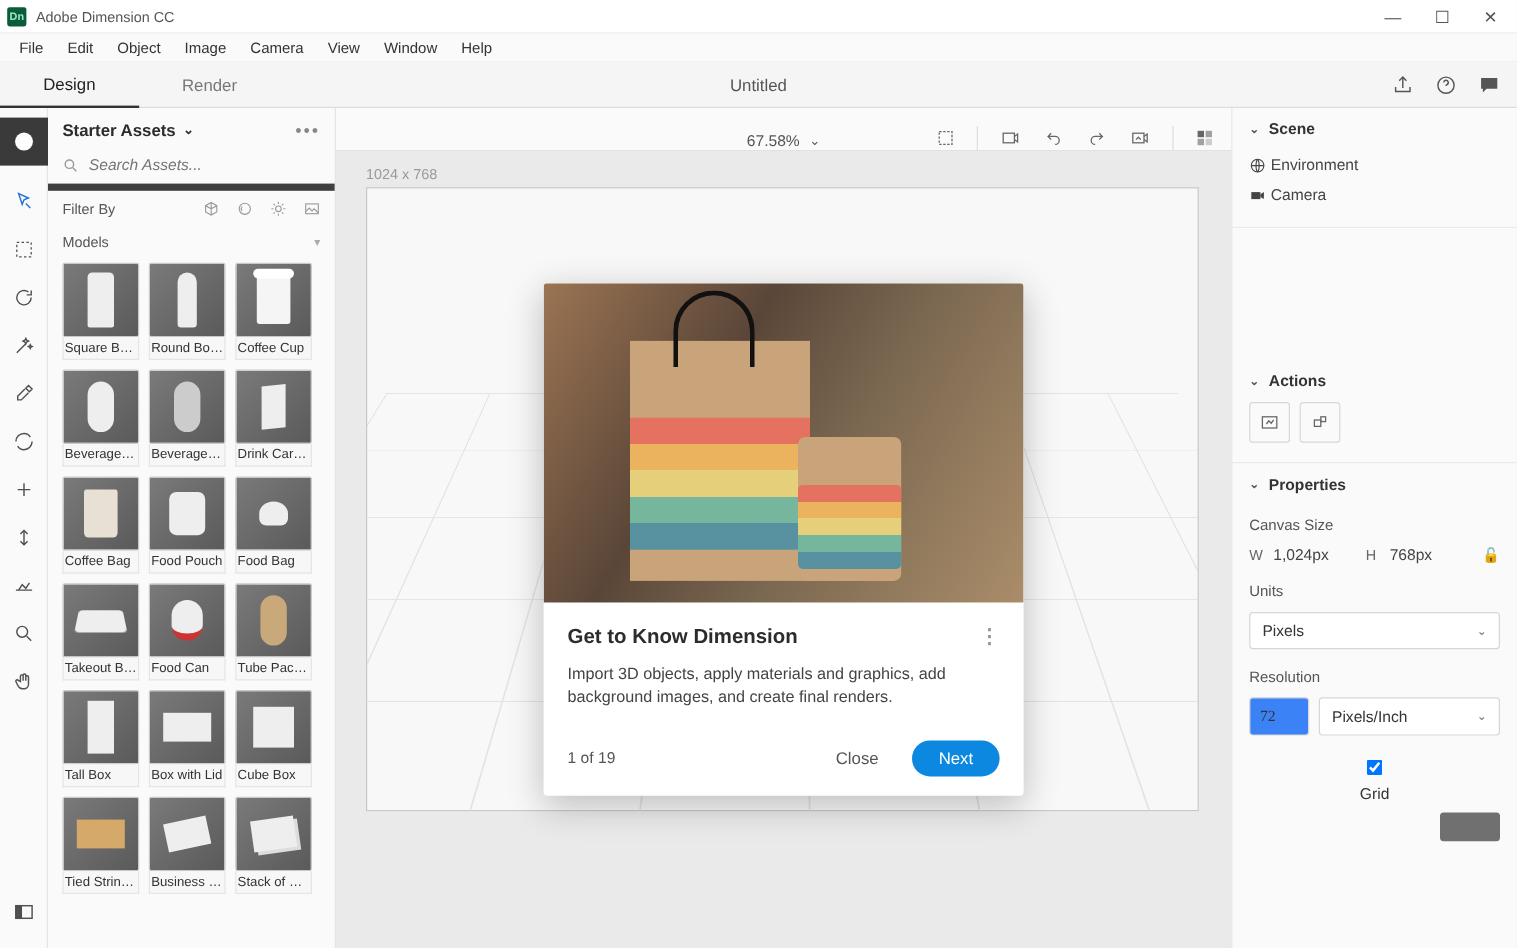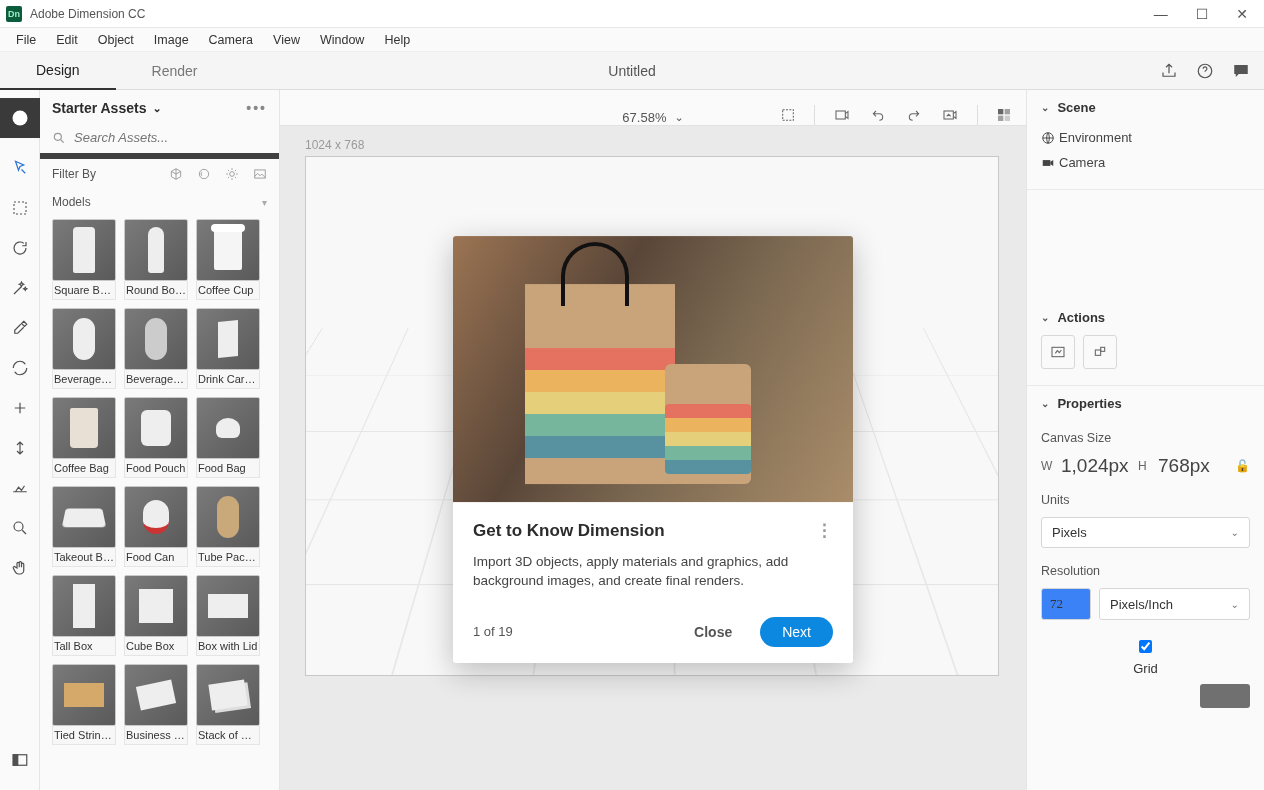--- a/index.html
+++ b/index.html
@@ -74,37 +74,37 @@
 .bag-stripes { position:absolute; bottom:26px; left:0; right:0; height:110px; background:
   linear-gradient(#e86c5e 0 20%, #f0b55b 20% 40%, #e8d47a 40% 60%, #6cb8a1 60% 80%, #4b8fa3 80% 100%); opacity:.9; }
 .pouch { width:86px; height:120px; background:#c9a47a; border-radius:6px; position:relative; margin-bottom:18px; margin-left:-10px;}
 .pouch .bag-stripes { bottom:10px; height:70px; border-radius:4px; }
 .onboard-body { padding: 18px 20px 16px 20px; }
 .onboard-title { font-size: 17px; font-weight: 600; color: #2c2c2c; display: flex; align-items: center; }
 .onboard-title .kebab { margin-left: auto; color: #999; cursor: pointer; }
 .onboard-text { font-size: 13.5px; color: #444; margin-top: 12px; line-height: 1.4; }
 .onboard-footer { display: flex; align-items: center; margin-top: 26px; }
 .page-ind { font-size: 13px; color: #555; }
-.onboard-footer .btn-close { margin-left: auto; padding: 7px 18px; background: transparent; border: none; font-size: 14px; color: #555; cursor: pointer; font-weight: bold; }
+.onboard-footer .btn-close { margin-left: auto; padding: 7px 18px; background: transparent; border: none; font-size: 14px; color: #555; cursor: pointer; }
 .onboard-footer .btn-next { padding: 7px 22px; background: #0d88e0; border: none; border-radius: 20px; color: #fff; font-size: 14px; cursor: pointer; margin-left: 10px; }
 
 
 .rightpanel { width: 238px; background: #fafafa; border-left: 1px solid #e5e5e5; display: flex; flex-direction: column; font-size: 13px; color: #333; }
 .rpanel-section { border-bottom: 1px solid #eaeaea; }
 .rpanel-head { padding: 10px 14px; font-weight: 600; display: flex; align-items: center; gap: 8px; }
 .rpanel-head .chev { font-size: 10px; color: #555; }
 .scene-items { padding: 0 14px 14px 14px; }
 .scene-item { display: flex; align-items: center; gap: 4px; padding: 5px 0; color: #444; cursor: pointer; }
 .actions-btns { display: flex; gap: 8px; padding: 0 14px 16px 14px; }
 .a-btn { width: 34px; height: 34px; border: 1px solid #d8d8d8; border-radius: 3px; display: flex; align-items: center; justify-content: center; cursor: pointer; color: #666; }
 .props-body { padding: 10px 14px; display: flex; flex-direction: column; gap: 10px; }
 .prop-label { font-size: 12.5px; color: #555; }
 .wh-row { display: flex; align-items: center; gap: 6px; }
 .wh-row .lbl { font-size: 12px; color: #666; width: 14px; }
-.wh-row .val { flex: 1; color: #444; font-size: 19px; }
+.wh-row .val { flex: 1; color: #444; font-size: 13px; }
 .lock { color: #bbb; font-size: 12px; margin-left: auto; }
 .sel { border: 1px solid #d6d6d6; border-radius: 3px; padding: 7px 10px; display: flex; align-items: center; background: #fff; cursor: pointer; }
 .sel .chev { margin-left: auto; font-size: 10px; color: #777; }
 .res-row { display: flex; gap: 8px; }
 .res-row .num { width: 50px; border: 1px solid #d6d6d6; border-radius: 3px; padding: 7px 8px; background: #3b82f6; font-family: Liberation Serif, serif; }
 .chk-row { display: flex; align-items: center; gap: 8px; margin-top: 10px; flex-direction: column; }
 .swatch { margin-left: auto; width: 50px; height: 24px; background: #707070; border-radius: 3px; cursor: pointer; }
 
 svg { display: block; }
 </style>
@@ -355,29 +355,29 @@
             <div class="lbl">Tube Packaging</div>
           </div>
           <div class="asset">
             <div class="thumb">
               <div class="shape" style="width:22px;height:44px;"></div>
             </div>
             <div class="lbl">Tall Box</div>
           </div>
           <div class="asset">
             <div class="thumb">
+              <div class="shape" style="width:40px;height:24px;"></div>
+            </div>
+            <div class="lbl">Box with Lid</div>
+          </div>
+          <div class="asset">
+            <div class="thumb">
               <div class="shape" style="width:34px;height:34px;"></div>
             </div>
             <div class="lbl">Cube Box</div>
-          </div>
-          <div class="asset">
-            <div class="thumb">
-              <div class="shape" style="width:40px;height:24px;"></div>
-            </div>
-            <div class="lbl">Box with Lid</div>
           </div>
           <div class="asset">
             <div class="thumb">
               <div class="shape" style="width:40px;height:24px;background:#d4a96a;"></div>
             </div>
             <div class="lbl">Tied String Box</div>
           </div>
           <div class="asset">
             <div class="thumb">
               <div class="shape" style="width:36px;height:24px;transform:rotate(-12deg);"></div>

